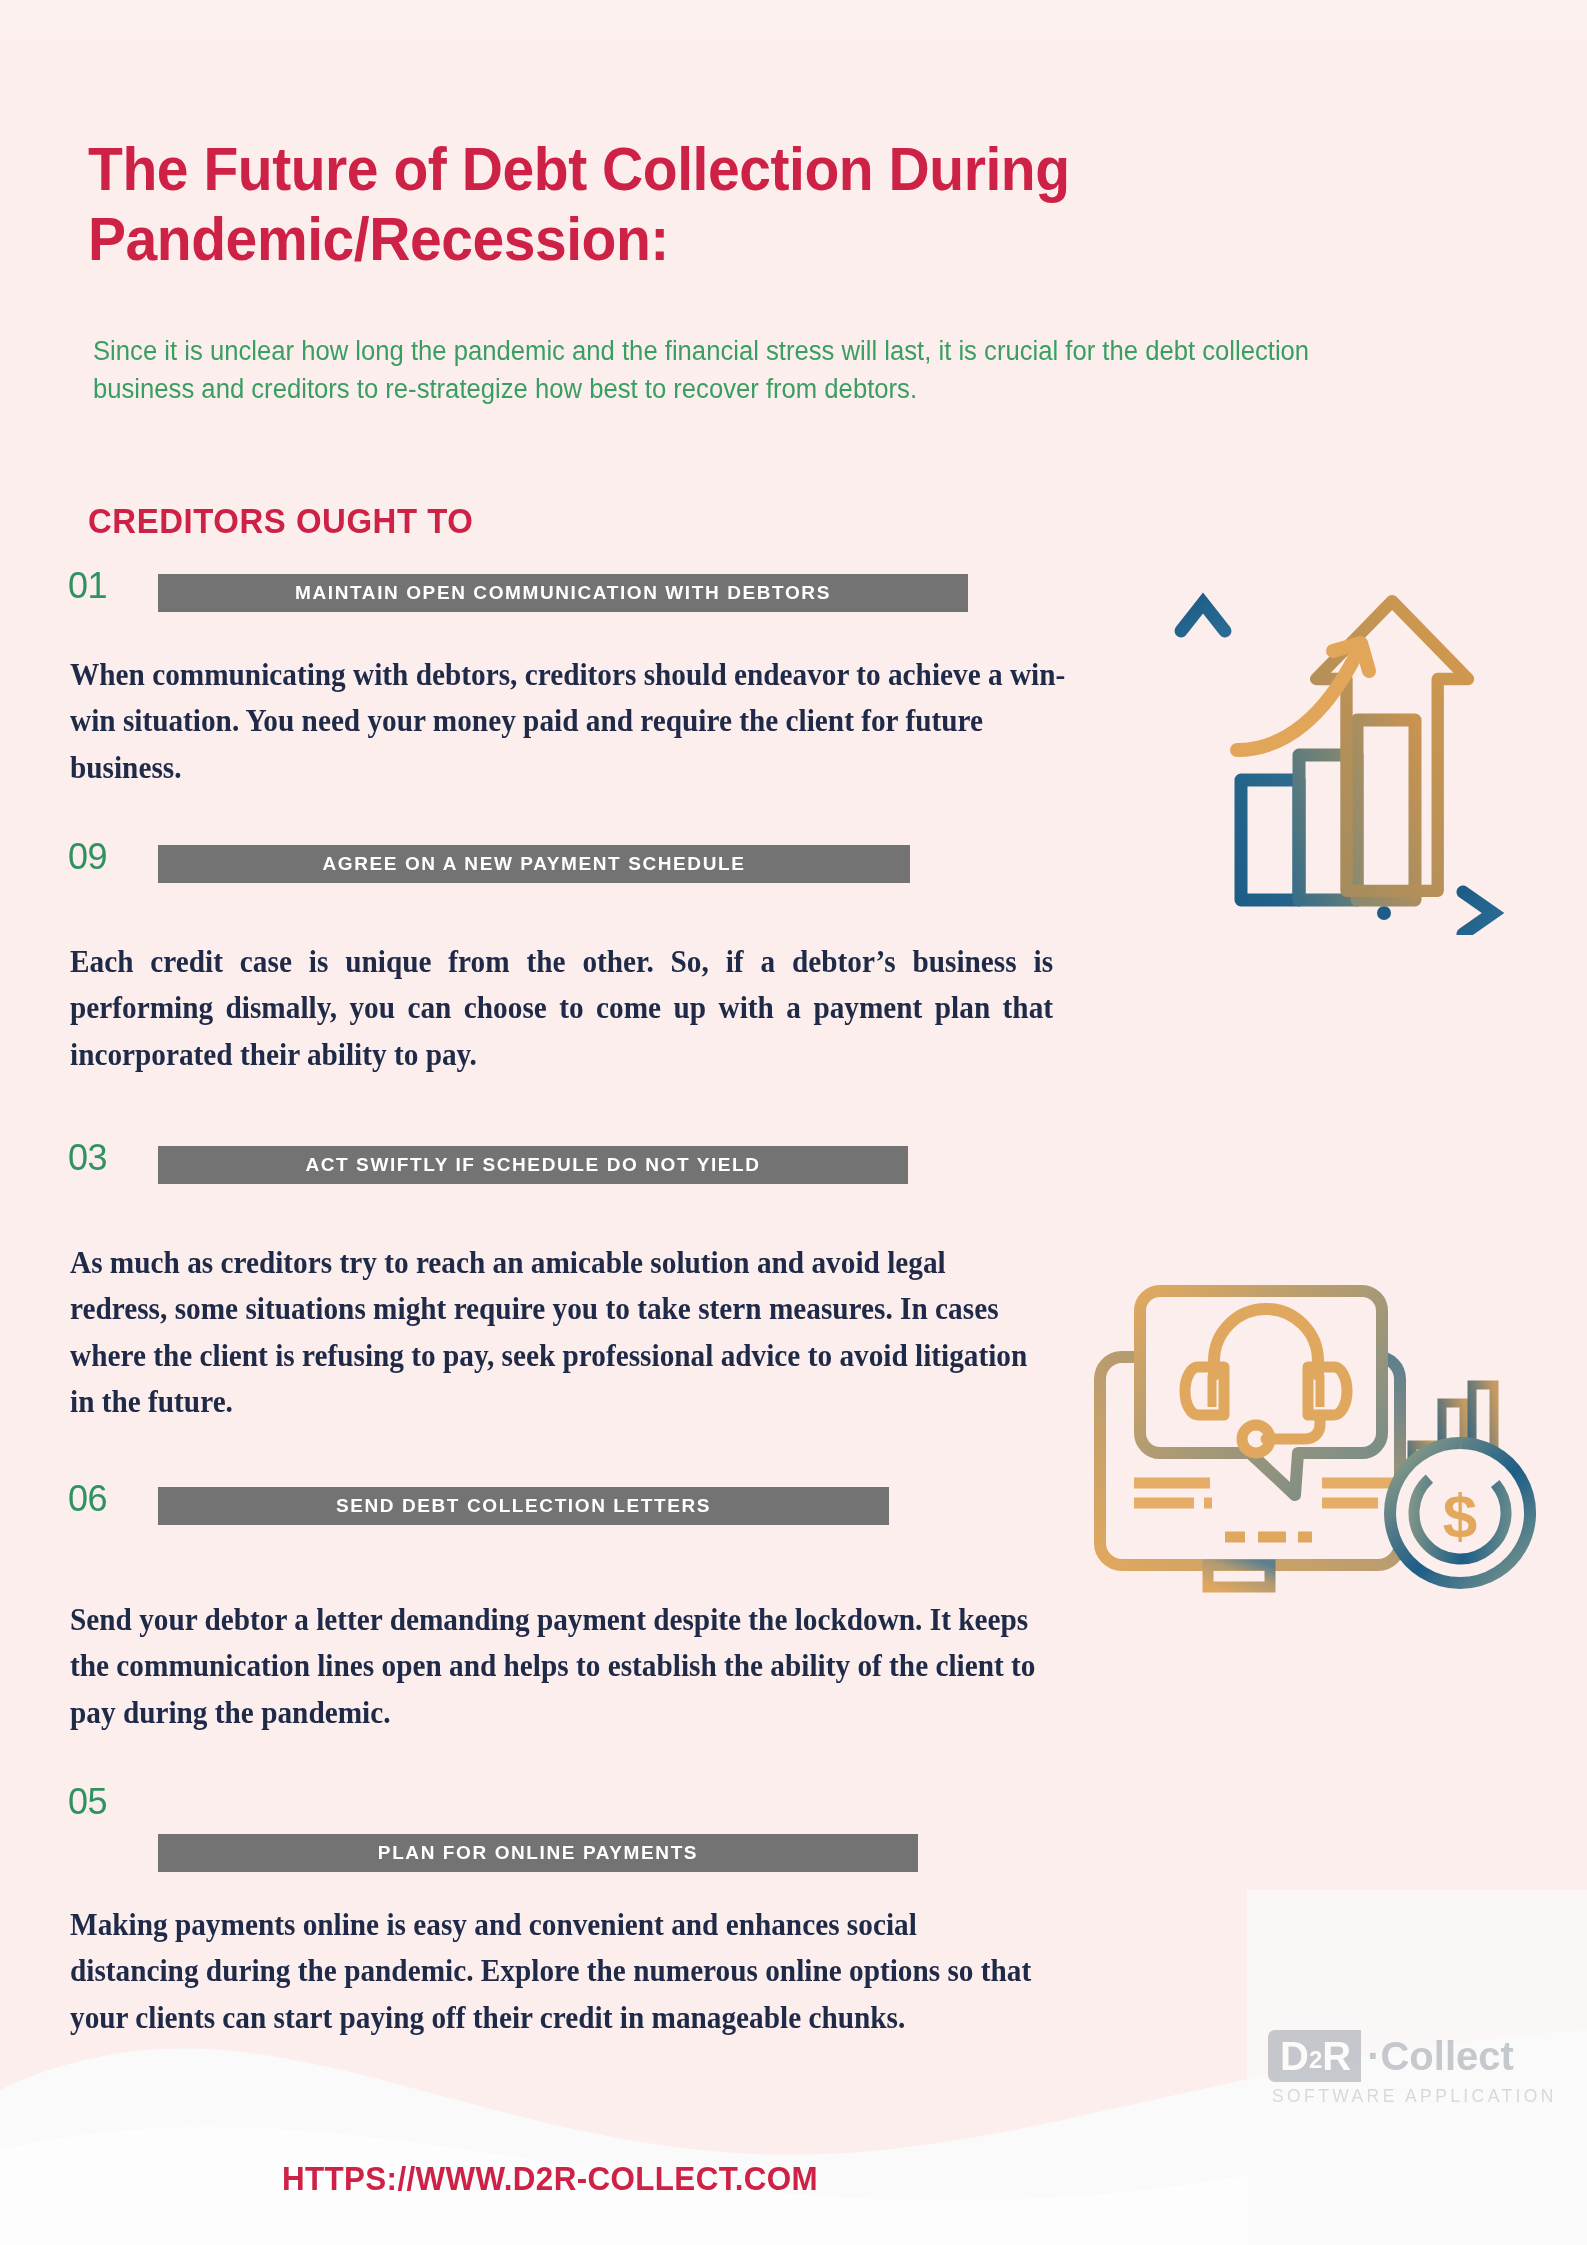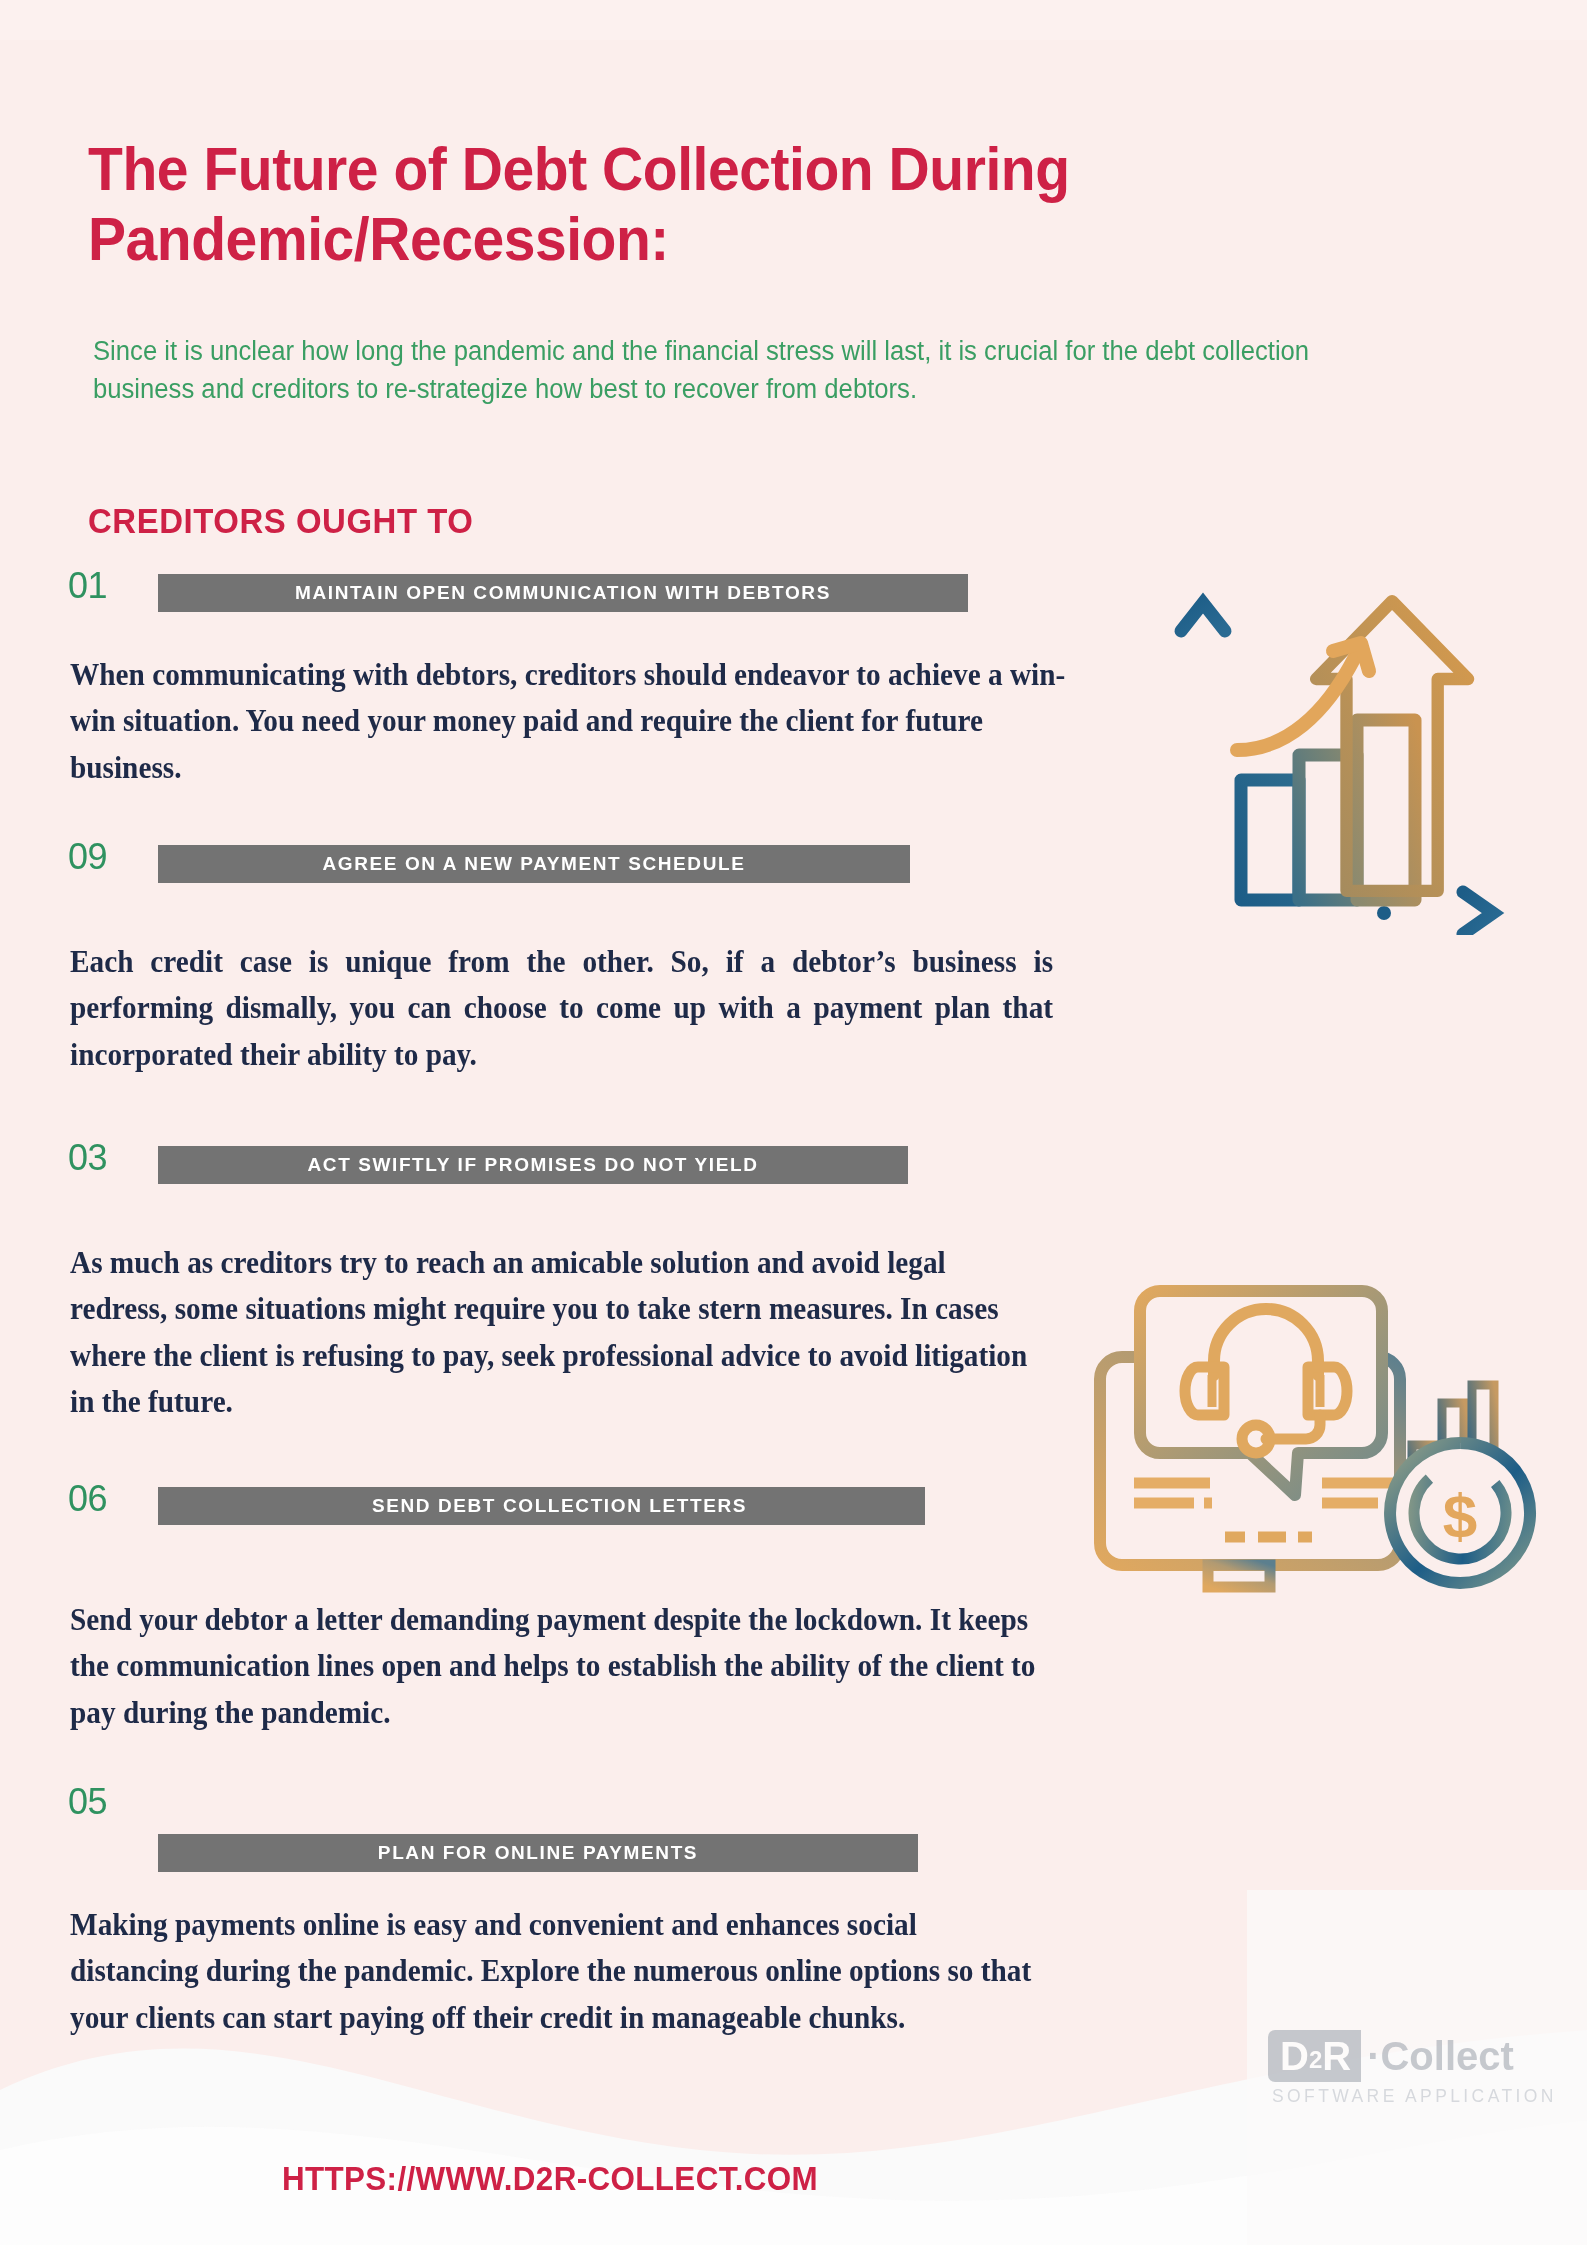--- a/index.html
+++ b/index.html
@@ -241,30 +241,30 @@
         <span>AGREE ON A NEW PAYMENT SCHEDULE</span>
       </div>
     </div>
     <div class="item-body justify" style="top:94px; width:1024px;">Each credit case is unique from the other. So, if a debtor’s business is performing dismally, you can choose to come up with a payment plan that incorporated their ability to pay.</div>
   </div>
 
   <div class="item" style="top:1146px;">
     <div class="item-head">
       <div class="item-num">03</div>
       <div class="item-banner" style="width:750px;">
-        <span>ACT SWIFTLY IF PROMISES DO NOT YIELD</span>
+        <span>ACT SWIFTLY IF SCHEDULE DO NOT YIELD</span>
       </div>
     </div>
     <div class="item-body" style="top:94px; width:1020px;">As much as creditors try to reach an amicable solution and avoid legal redress, some situations might require you to take stern measures. In cases where the client is refusing to pay, seek professional advice to avoid litigation in the future.</div>
   </div>
 
   <div class="item" style="top:1487px;">
     <div class="item-head">
       <div class="item-num">06</div>
-      <div class="item-banner" style="width:731px;padding-left:36px;">
+      <div class="item-banner" style="width:731px;">
         <span>SEND DEBT COLLECTION LETTERS</span>
       </div>
     </div>
     <div class="item-body" style="top:110px; width:1020px;">Send your debtor a letter demanding payment despite the lockdown. It keeps the communication lines open and helps to establish the ability of the client to pay during the pandemic.</div>
   </div>
 
   <div class="item" style="top:1790px;">
     <div class="item-head">
       <div class="item-num">05</div>
       <div class="item-banner" style="width:760px;margin-top:44px;">

